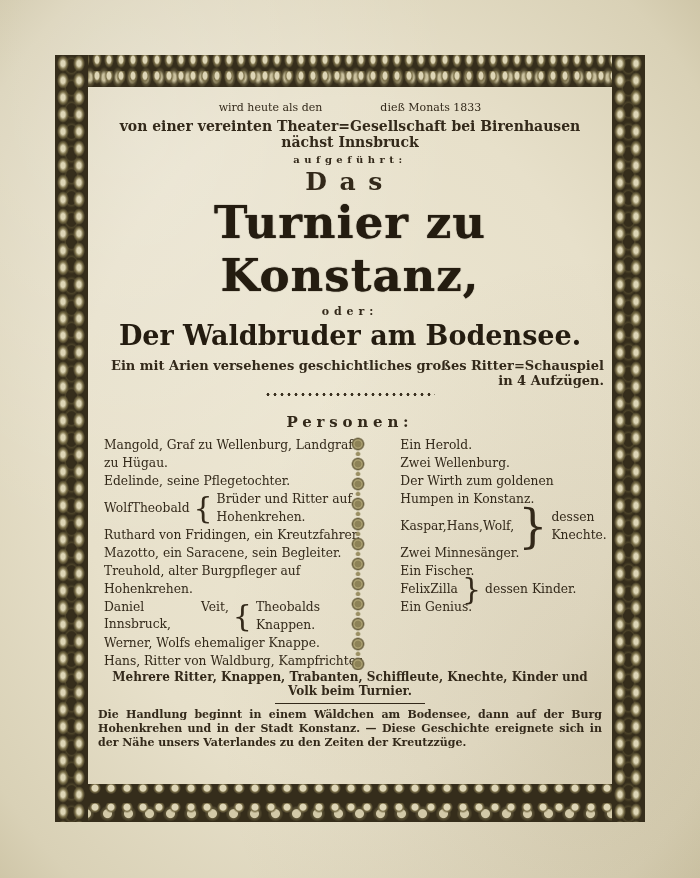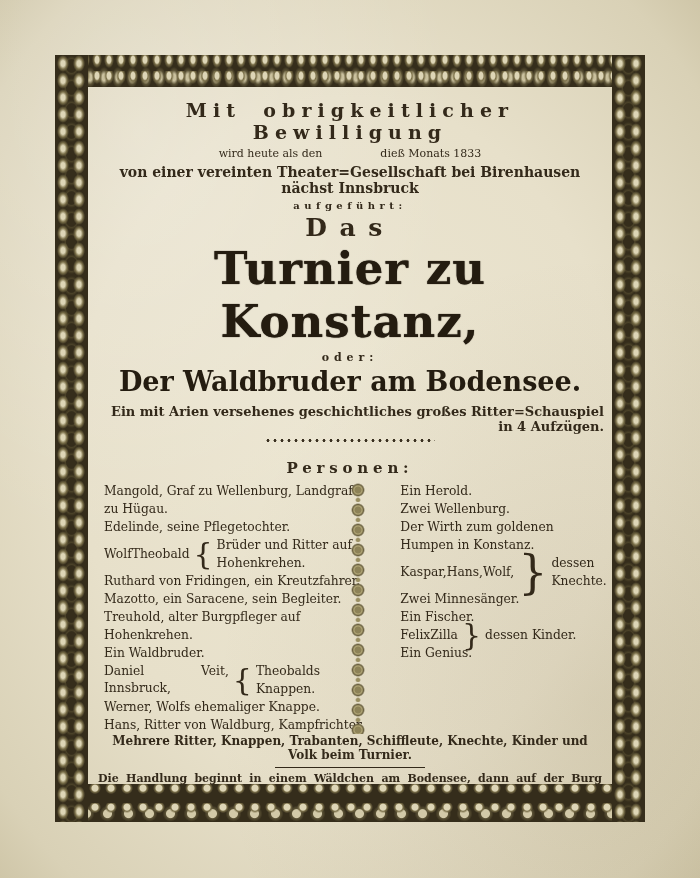--- a/index.html
+++ b/index.html
@@ -86,21 +86,20 @@
 
 <div class="page">
   <div class="frame">
     <div class="bband b-top"></div>
     <div class="bband b-bottom"></div>
     <div class="bband b-left"></div>
     <div class="bband b-right"></div>
 
     <div class="content">
 
-      <div class="permit sp">Mit obrigkeitlicher Bewilligung</div>
       <div class="dateline">
         <span>wird heute als den</span><span class="gap"></span><span>dieß Monats 1833</span>
       </div>
       <div class="company">von einer vereinten Theater=Gesellschaft bei Birenhausen nächst Innsbruck</div>
       <div class="performed sp2">aufgeführt:</div>
 
       <div class="t-das">Das</div>
       <div class="t-main">Turnier zu Konstanz,</div>
       <div class="t-or sp2">oder:</div>
       <div class="t-sub">Der Waldbruder am Bodensee.</div>
@@ -130,23 +129,20 @@
           <div class="p-row">
               <span>Ruthard von Fridingen, ein Kreutzfahrer.</span>
             </div>
           <div class="p-row">
               <span>Mazotto, ein Saracene, sein Begleiter.</span>
             </div>
           <div class="p-row">
               <span>Treuhold, alter Burgpfleger auf Hohenkrehen.</span>
             </div>
           <div class="p-row">
-              <span>Ein Waldbruder.</span>
-            </div>
-          <div class="p-row">
             <span class="p-names">
               <span>Daniel Innsbruck,</span>
               <span>Veit,</span>
             </span>
             <span class="brace b2">{</span>
             <span>Theobalds Knappen.</span>
           </div>
           <div class="p-row">
               <span>Werner, Wolfs ehemaliger Knappe.</span>
             </div>

